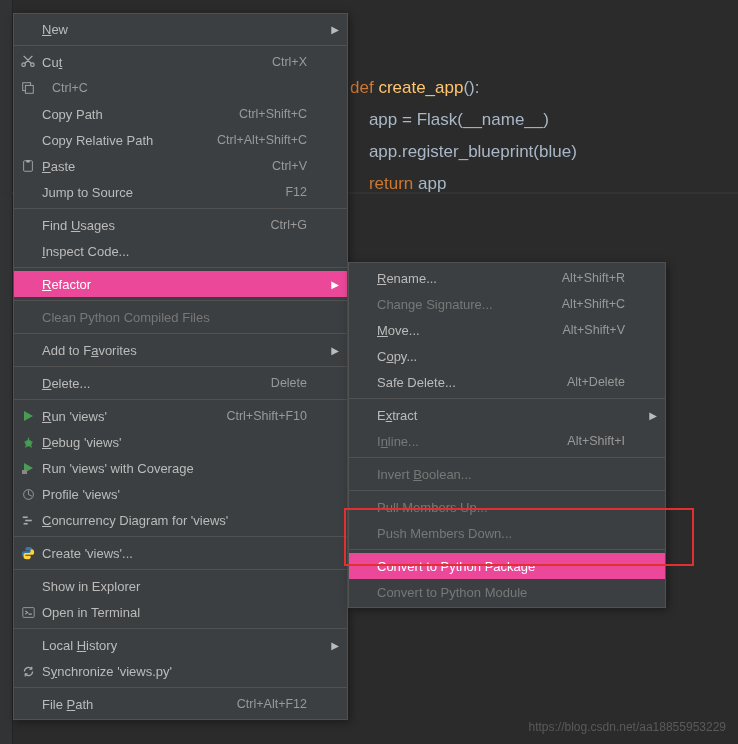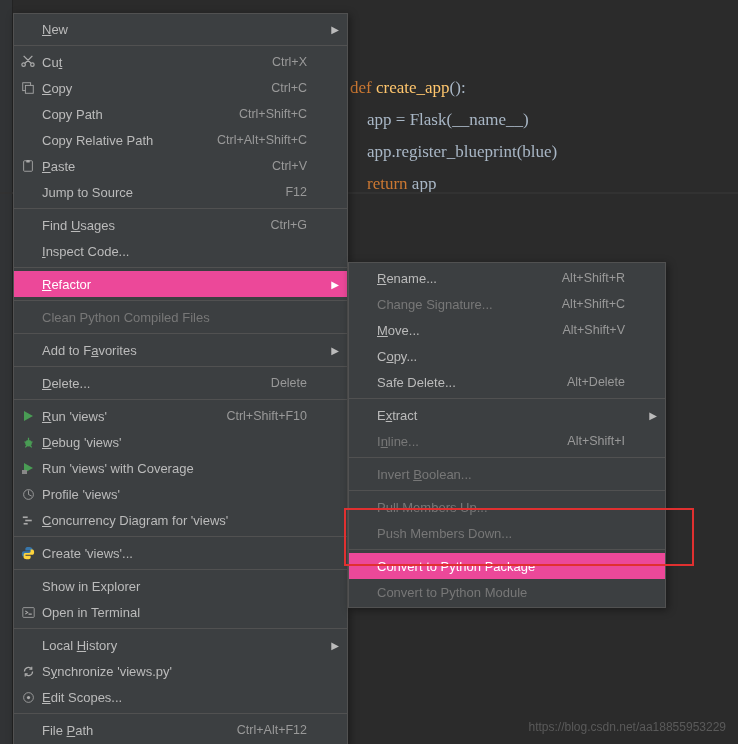--- a/index.html
+++ b/index.html
@@ -17,21 +17,21 @@
     position: absolute;
     left: 0; top: 0;
     width: 13px; height: 744px;
     background: #313335;
     border-right: 1px solid #232323;
   }
   .editor {
     position: absolute;
     left: 350px;
     top: 40px;
-    font-family: Liberation Serif, serif;
+    font-family: Liberation Sans, sans-serif;
     font-size: 17px;
     line-height: 32px;
     color: #a9b7c6;
     white-space: pre;
   }
   .kw { color: #cc7832; }
   .fn { color: #ffc66d; }
   .paren { color: #a9b7c6; }
   .highlight-sep {
     position: absolute;
@@ -134,21 +134,20 @@
     <span class="label">Cu<span class="underline">t</span></span>
     <span class="shortcut">Ctrl+X</span>
   </div>
   <div class="menu-item">
     <span class="icon">
       <svg width="14" height="14" viewBox="0 0 16 16">
           <rect x="2" y="2" width="9" height="9" stroke="#aaa" fill="none"></rect>
           <rect x="5" y="5" width="9" height="9" stroke="#aaa" fill="#3c3f41"></rect>
         </svg>
     </span>
-    <span class="label"><span class="underline">C</span>opy</span>
     <span class="shortcut">Ctrl+C</span>
   </div>
   <div class="menu-item">
     <span class="label">Copy Path</span>
     <span class="shortcut">Ctrl+Shift+C</span>
   </div>
   <div class="menu-item">
     <span class="label">Copy Relative Path</span>
     <span class="shortcut">Ctrl+Alt+Shift+C</span>
   </div>
@@ -270,29 +269,20 @@
   </div>
   <div class="menu-item">
     <span class="icon">
       <svg width="13" height="13" viewBox="0 0 16 16">
           <path d="M3 8a5 5 0 019-3M13 8a5 5 0 01-9 3" stroke="#aaa" fill="none" stroke-width="1.5"></path>
           <path d="M12 2v3h-3M4 14v-3h3" stroke="#aaa" fill="none" stroke-width="1.5"></path>
         </svg>
     </span>
     <span class="label">S<span class="underline">y</span>nchronize 'views.py'</span>
   </div>
-  <div class="menu-item">
-    <span class="icon">
-      <svg width="13" height="13" viewBox="0 0 16 16">
-          <circle cx="8" cy="8" r="6" stroke="#aaa" fill="none"></circle>
-          <circle cx="8" cy="8" r="2" fill="#aaa"></circle>
-        </svg>
-    </span>
-    <span class="label"><span class="underline">E</span>dit Scopes...</span>
-  </div>
   <div class="menu-sep"></div>
   <div class="menu-item">
     <span class="label">File <span class="underline">P</span>ath</span>
     <span class="shortcut">Ctrl+Alt+F12</span>
   </div>
 
 </div>
 
 <div class="menu menu2">
   <div class="menu-item">

